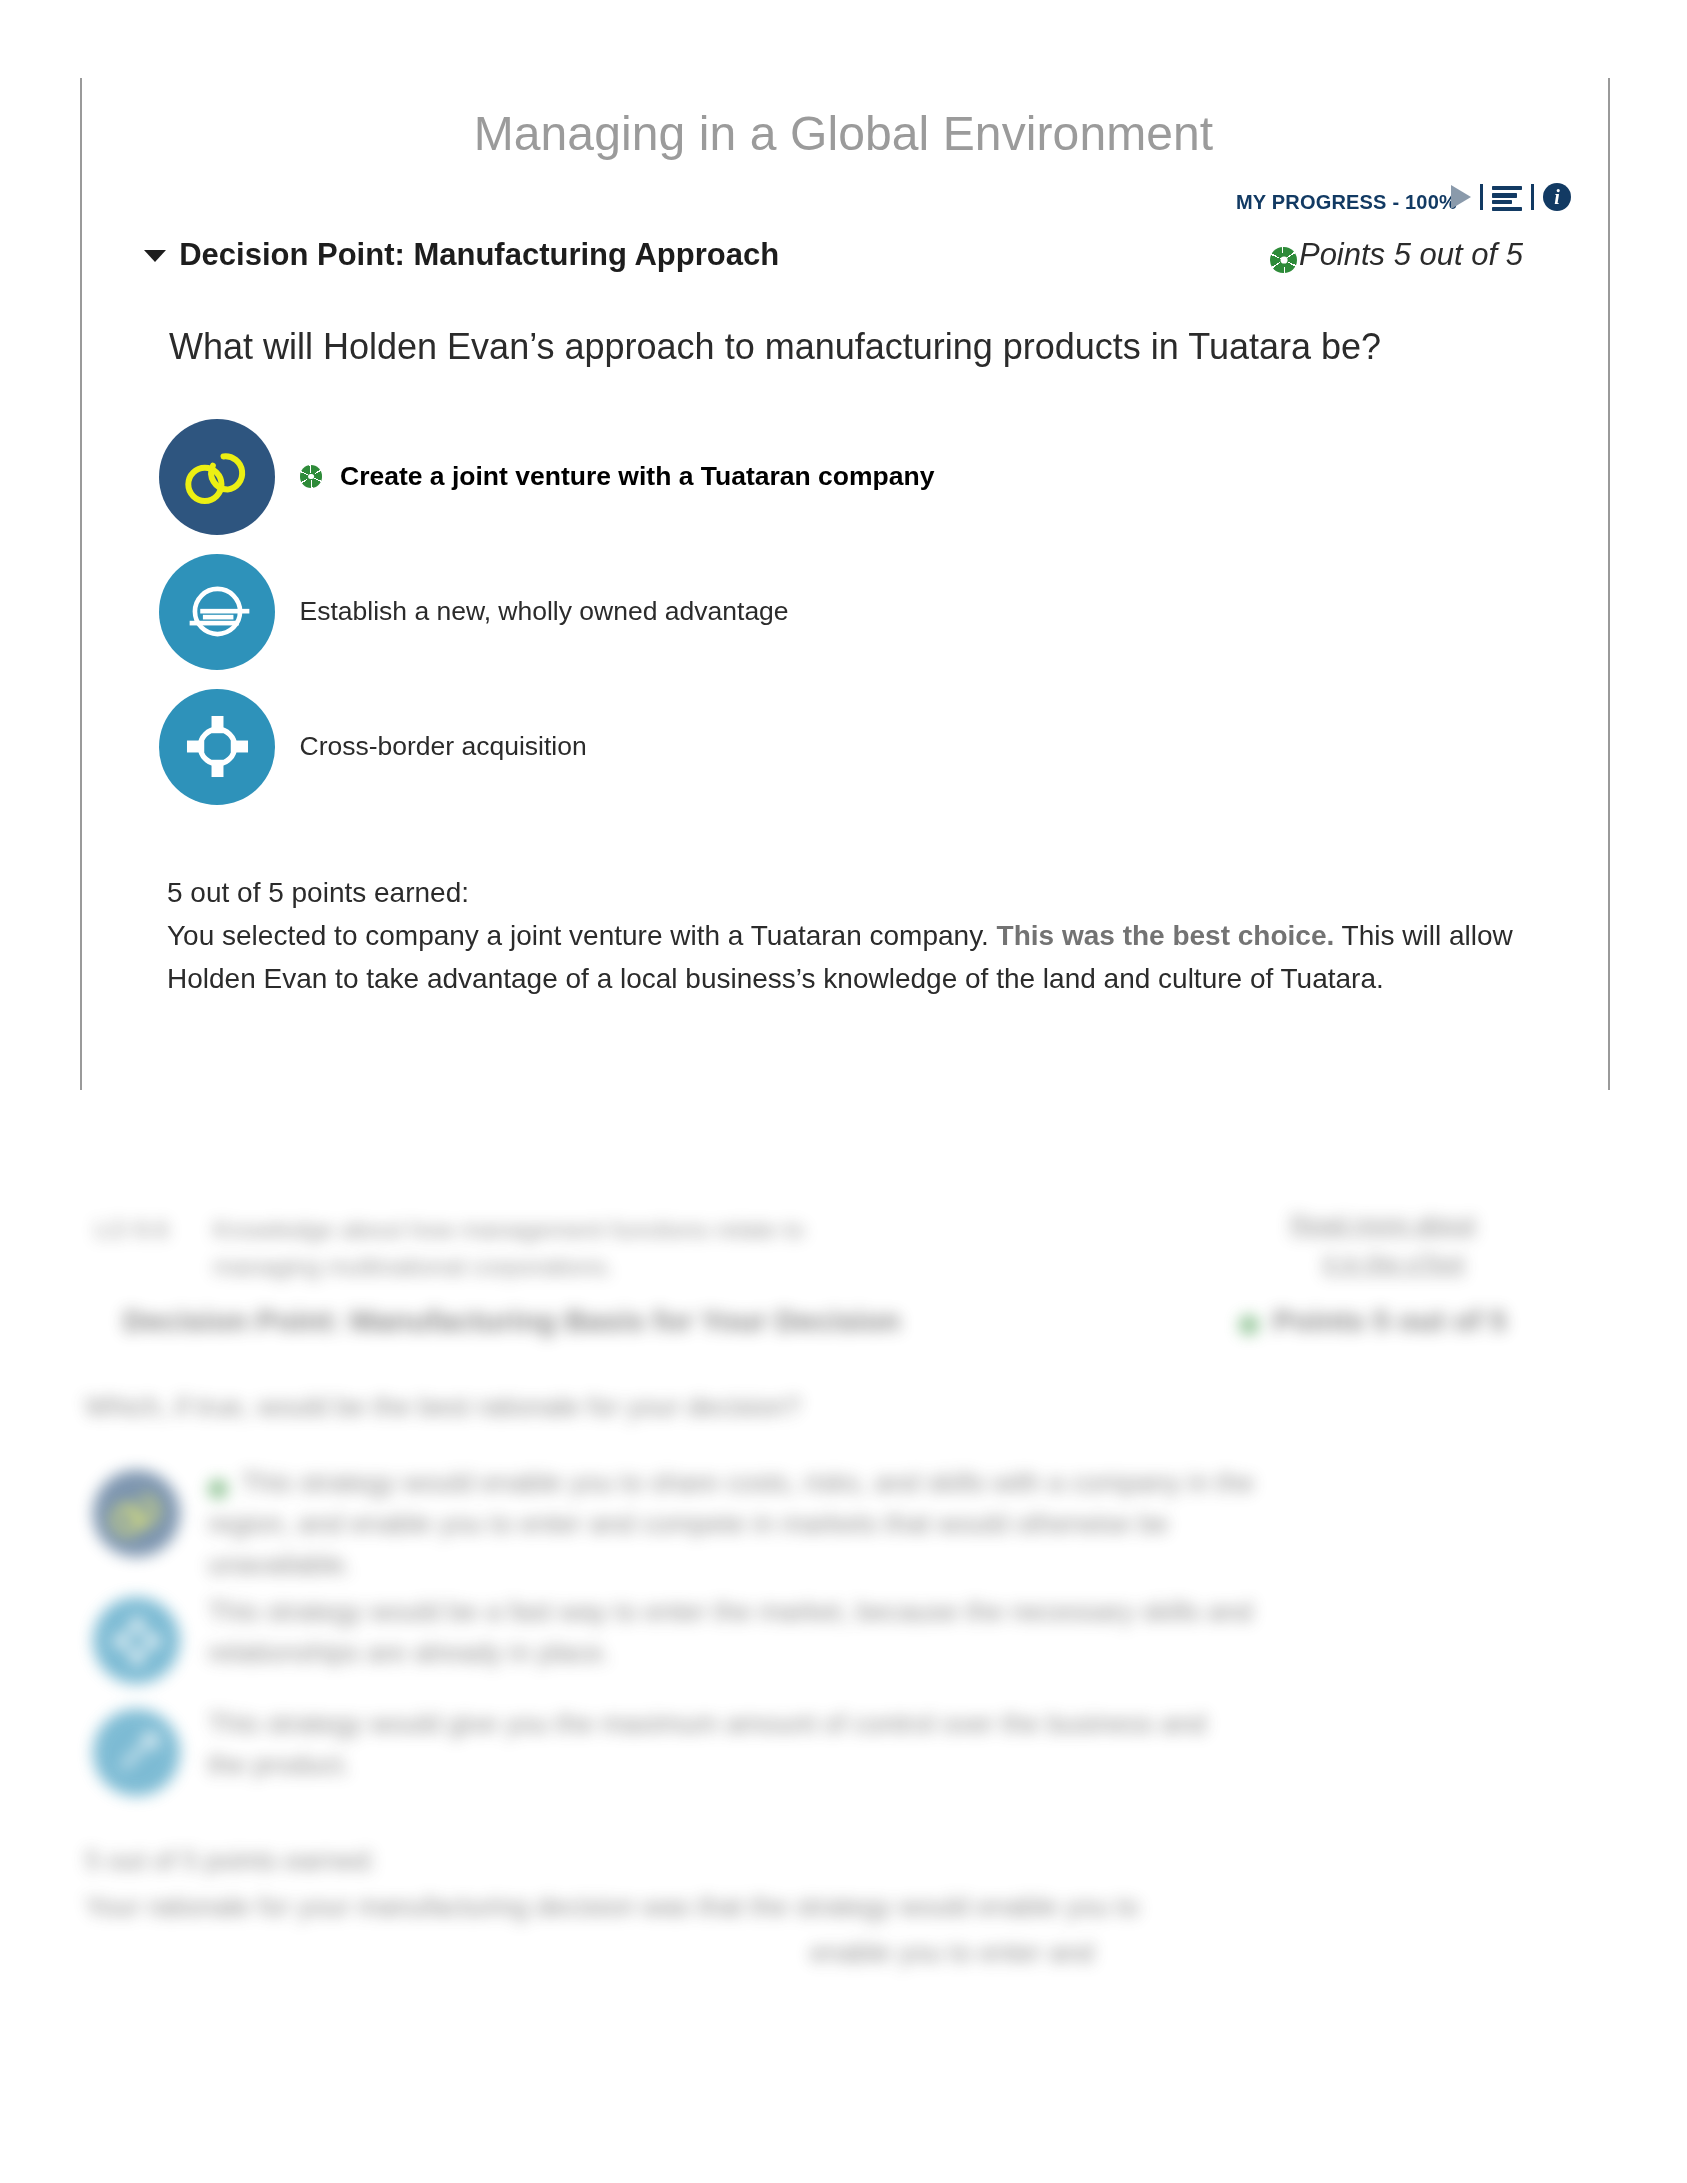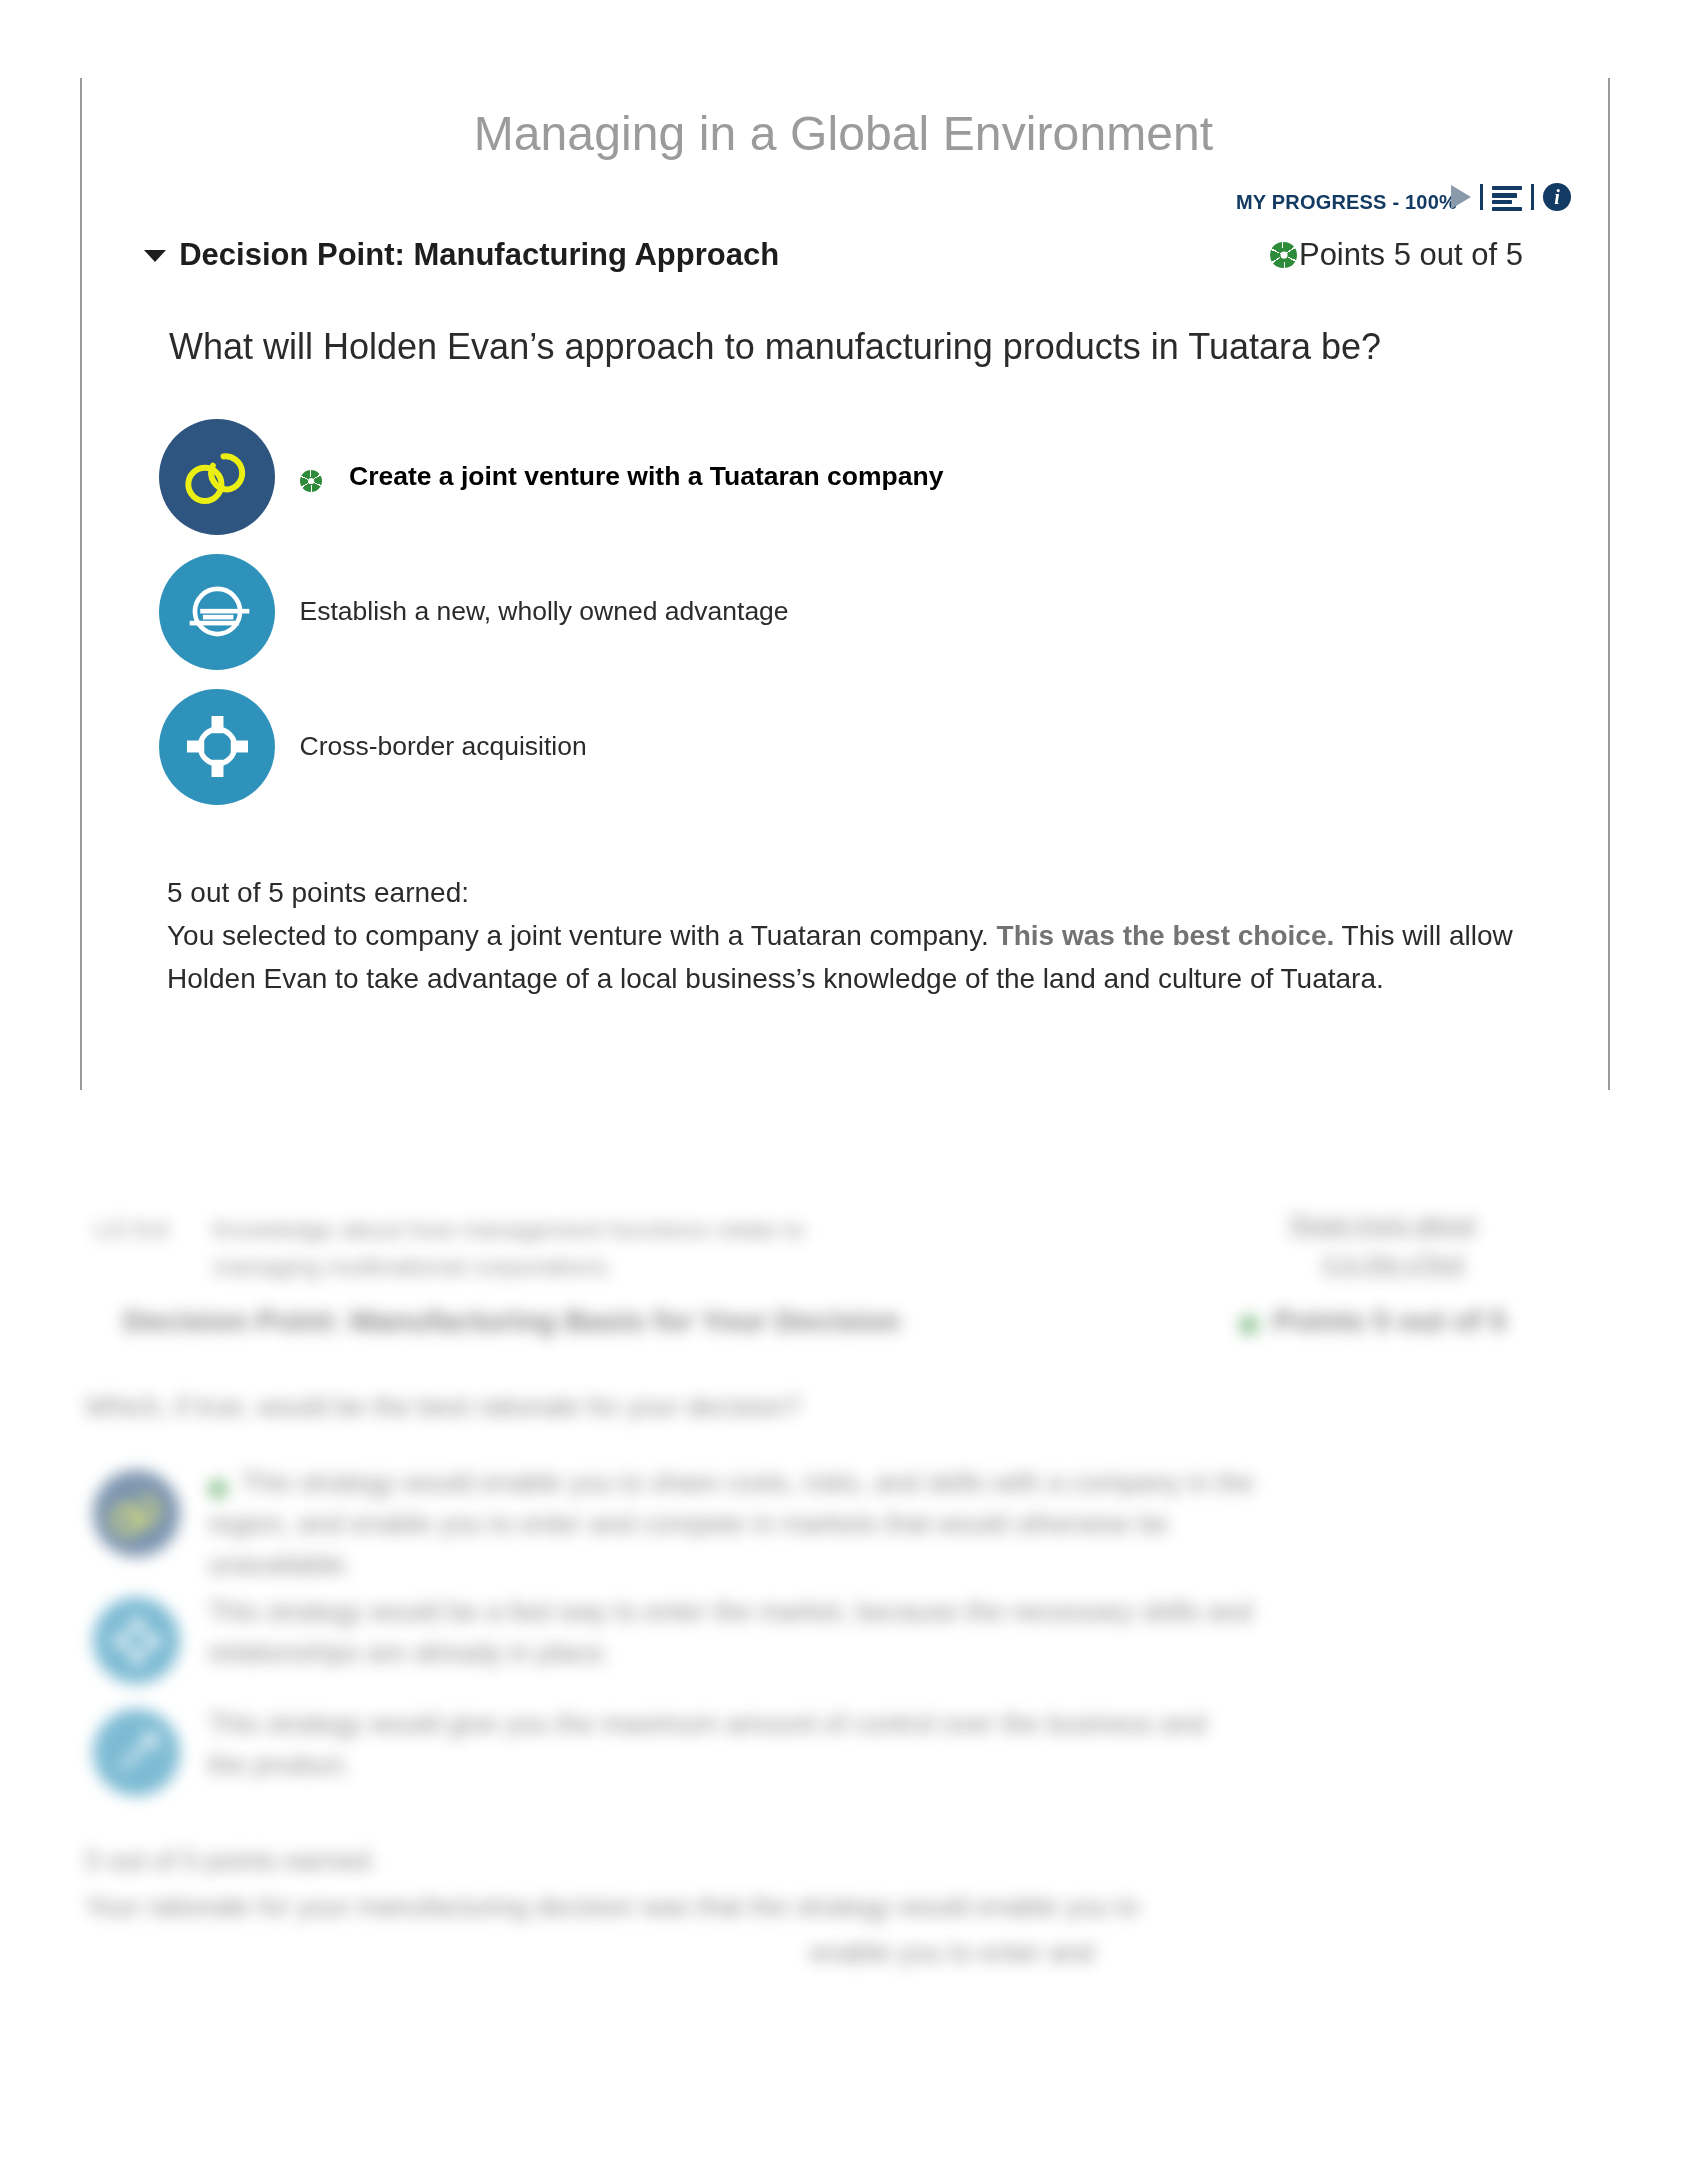--- a/index.html
+++ b/index.html
@@ -130,23 +130,24 @@
   }
   .dp-title {
     font-size: 31px;
     font-weight: 700;
     color: #1d1d1d;
     white-space: nowrap;
   }
   .points-block {
     margin-left: auto;
     display: flex;
-    align-items: center;
+    align-items: flex-end;
     gap: 2px;
     padding-right: 30px;
+    font-style: italic;
   }
   .points-text {
     font-size: 31px;
     font-weight: 400;
     color: #2b2b2b;
     white-space: nowrap;
   }
 
   
   .clover {
@@ -204,22 +205,22 @@
     align-items: center;
     justify-content: center;
   }
   .opt-badge.navy { background: #2e557f; }
   .opt-badge.teal { background: #2e92ba; }
   .opt-label {
     margin-left: 24.5px;
     font-size: 26.5px;
     color: #2b2b2b;
     display: flex;
-    align-items: flex-end;
-    gap: 27px;
+    align-items: center;
+    gap: 18px;
     white-space: nowrap;
   }
   .opt-label.selected {
     font-weight: 700;
     color: #000000;
   }
 
   
   .feedback {
     position: absolute;

